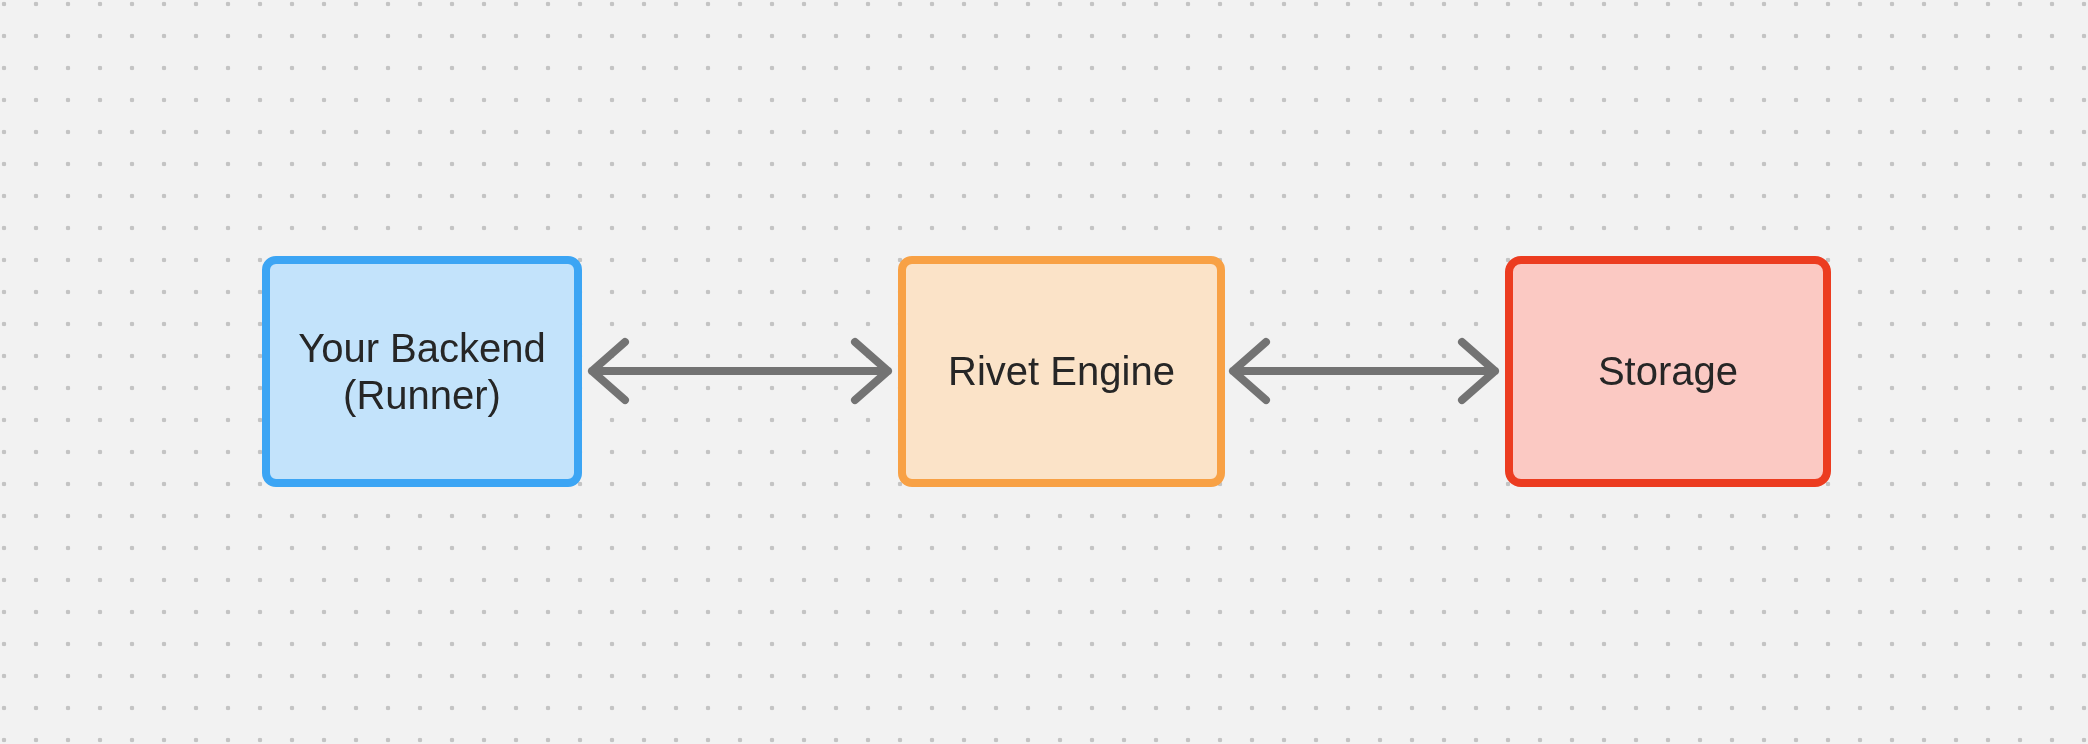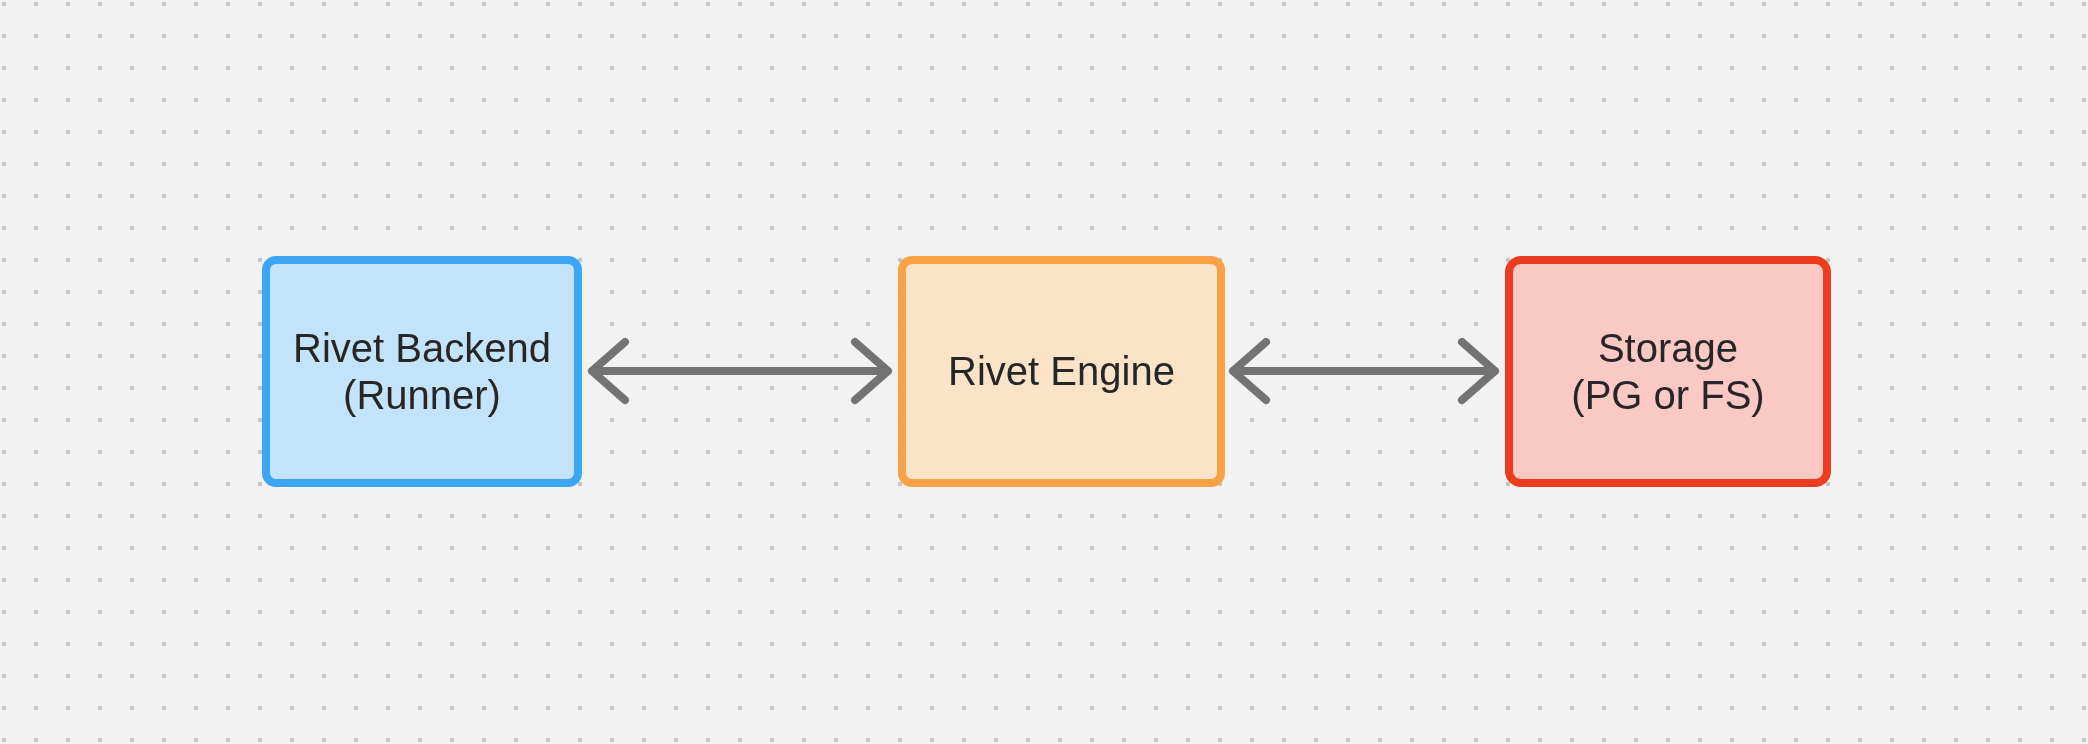--- a/index.html
+++ b/index.html
@@ -60,26 +60,25 @@
 <body>
 
 <div class="canvas" style="--bg: #F2F2F2; --dot: #C4C4C4; --text: #262626;">
 
   <svg class="connector-layer" viewBox="0 0 2088 744">
     <path d="M625 342 L592 371 L625 400 M592 371 L888 371 M855 342 L888 371 L855 400" fill="none" stroke-width="8" stroke-linecap="round" stroke-linejoin="round" stroke="#737373"></path>
     <path d="M1266 342 L1233 371 L1266 400 M1233 371 L1495 371 M1462 342 L1495 371 L1462 400" fill="none" stroke-width="8" stroke-linecap="round" stroke-linejoin="round" stroke="#737373"></path>
   </svg>
 
   <div class="node node-backend" style="--border: #3CA5F4; --fill: #C3E3FB;">
-    <div class="node-label">Rivet Backend</div>
+    <div class="node-label">Your Backend</div>
     <div class="node-label">(Runner)</div>
   </div>
 
   <div class="node node-engine" style="--border: #F8A145; --fill: #FBE3C8;">
     <div class="node-label">Rivet Engine</div>
   </div>
 
   <div class="node node-storage" style="--border: #EC3C20; --fill: #FBC9C3;">
     <div class="node-label">Storage</div>
-    <div class="node-label">(PG or FS)</div>
   </div>
 
 </div>
 
 </body></html>

